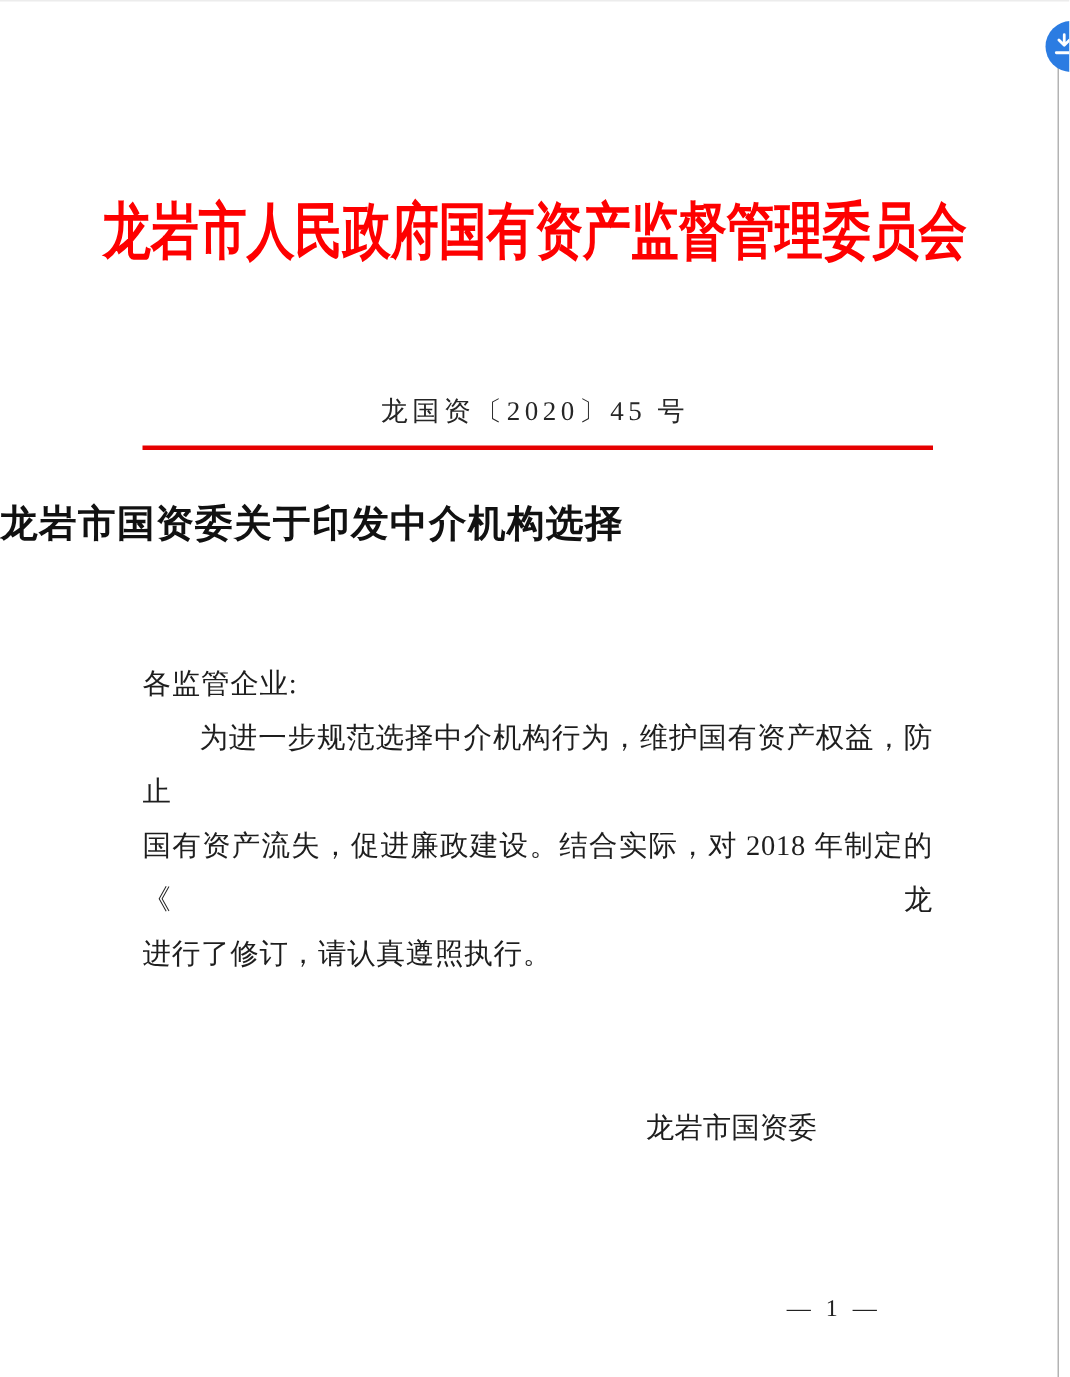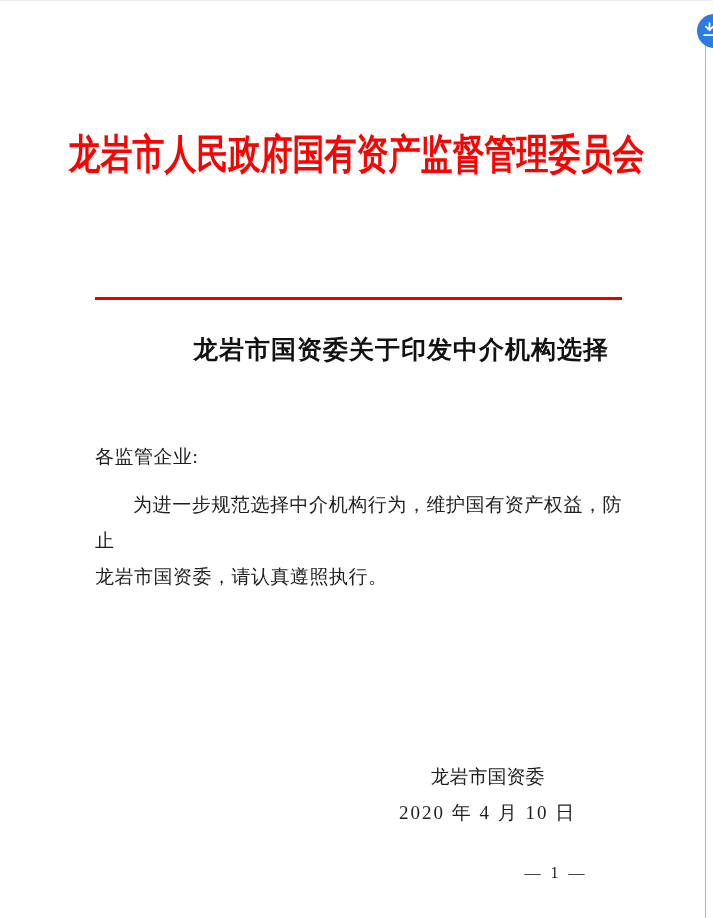--- a/index.html
+++ b/index.html
@@ -79,21 +79,21 @@
     width: 527px;
     height: 3px;
     background: var(--rule_red, #e60000);
   }
 
   .doc-title {
     position: absolute;
     top: 330px;
     left: 0;
     width: 609px;
-    text-align: right;
+    text-align: left;
     font-size: 25px;
     line-height: 38px;
     font-weight: bold;
     color: #111111;
     letter-spacing: 1px;
   }
 
   .doc-body {
     position: absolute;
     top: 438px;
@@ -101,32 +101,31 @@
     width: 527px;
     font-size: 19px;
     line-height: 36px;
     color: var(--text_dark, #1e1e1e);
     letter-spacing: 0.5px;
     font-family: Liberation Serif, serif;
   }
   .bl { white-space: normal; }
   .bl.left { text-align: left; }
   .bl.just { text-align: justify; text-align-last: justify; }
-  .bl.indent { text-indent: 2em; margin-top: 12px; }
+  .bl.indent { text-indent: 2em; }
 
   .signature-block {
     position: absolute;
     top: 734px;
     left: 360px;
     width: 255px;
     text-align: center;
     font-size: 19px;
     line-height: 36px;
     color: var(--text_dark, #1e1e1e);
-    margin-top: 24px;
   }
   .signature-block .date-line { letter-spacing: 2px; }
 
   .page-number {
     position: absolute;
     top: 863px;
     left: 470px;
     width: 172px;
     text-align: center;
     font-size: 16px;
@@ -134,36 +133,37 @@
     color: #222222;
   }
 </style>
 </head>
 <body>
 
 <div class="viewport">
 
   <div class="letterhead">龙岩市人民政府国有资产监督管理委员会</div>
 
+  <div class="doc-number">龙国资〔2020〕45 号</div>
 
   <div class="red-rule"></div>
 
   <div class="doc-title">
     <div>龙岩市国资委关于印发中介机构选择</div>
   </div>
 
   <div class="doc-body">
     <div class="bl left">各监管企业:</div>
     <div class="bl just indent">为进一步规范选择中介机构行为，维护国有资产权益，防止</div>
-    <div class="bl left">龙岩市国资委，请认真遵照执行。</div>
+    <div class="bl just">国有资产流失，促进廉政建设。结合实际，对 2018 年制定的《龙</div>
+    <div class="bl left">进行了修订，请认真遵照执行。</div>
   </div>
 
   <div class="signature-block">
     <div>龙岩市国资委</div>
-    <div class="date-line">2020 年 4 月 10 日</div>
   </div>
 
   <div class="page-number">— 1 —</div>
 
   <div class="page-edge"></div>
 
   <button class="fab">
     <span>
       <svg width="17" height="17" viewBox="0 0 24 24" aria-hidden="true">
         <path d="M12 3v10m0 0l-5-5m5 5l5-5" stroke="#ffffff" stroke-width="2.6" fill="none" stroke-linecap="round" stroke-linejoin="round"></path>

